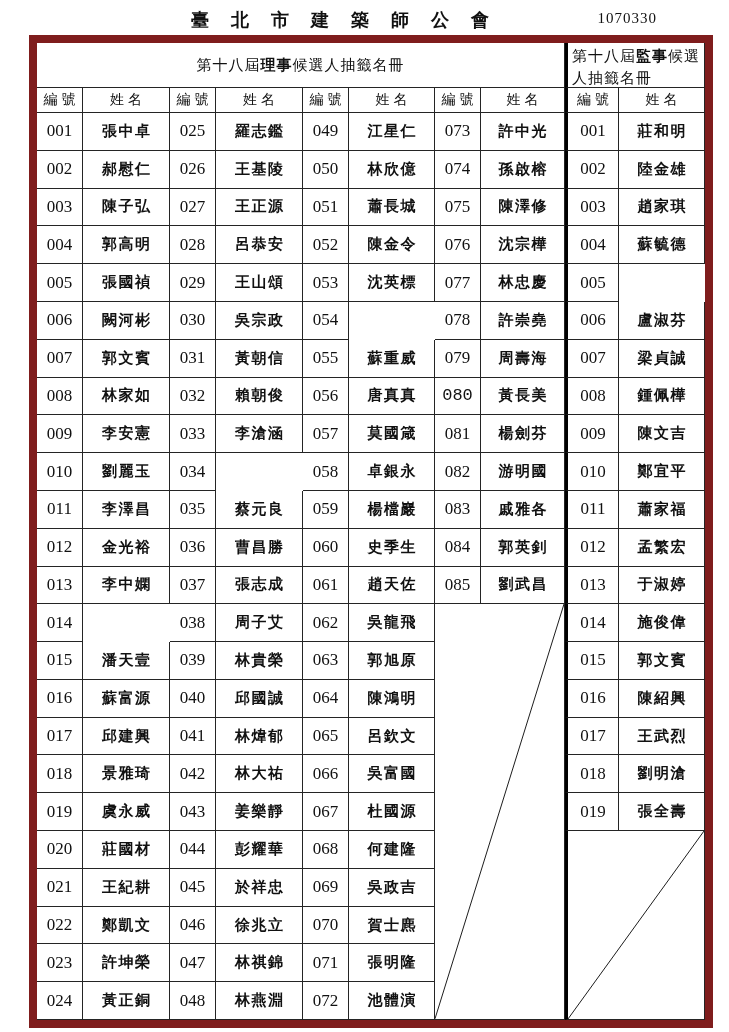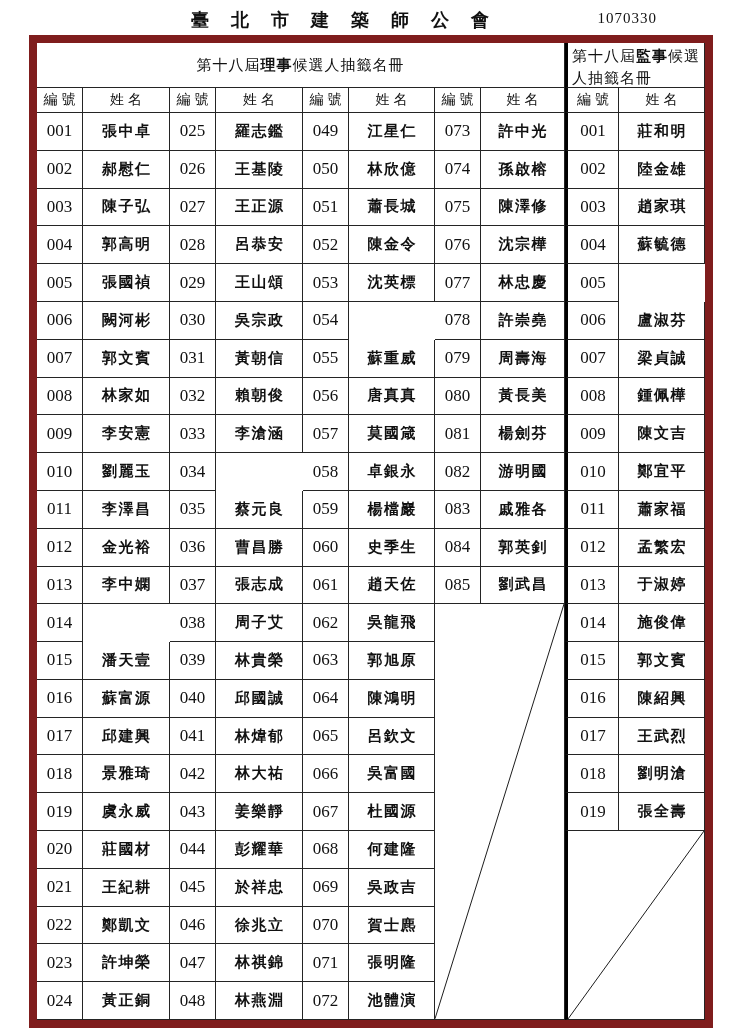--- a/index.html
+++ b/index.html
@@ -139,21 +139,21 @@
       <div class="c no-cell" style="grid-area: 9 / 7;">079</div>
       <div class="c name-cell" style="grid-area: 9 / 8;">周壽海</div>
       <div class="c no-cell thickL" style="grid-area: 9 / 9;">007</div>
       <div class="c name-cell" style="grid-area: 9 / 10;">梁貞誠</div>
       <div class="c no-cell" style="grid-area: 10 / 1;">008</div>
       <div class="c name-cell" style="grid-area: 10 / 2;">林家如</div>
       <div class="c no-cell" style="grid-area: 10 / 3;">032</div>
       <div class="c name-cell" style="grid-area: 10 / 4;">賴朝俊</div>
       <div class="c no-cell" style="grid-area: 10 / 5;">056</div>
       <div class="c name-cell" style="grid-area: 10 / 6;">唐真真</div>
-      <div class="c no-cell" style="grid-area: 10 / 7;">080</div>
+      <div class="c no-cell" style="grid-area: 10 / 7; font-family: Liberation Mono, monospace;">080</div>
       <div class="c name-cell" style="grid-area: 10 / 8;">黃長美</div>
       <div class="c no-cell thickL" style="grid-area: 10 / 9;">008</div>
       <div class="c name-cell" style="grid-area: 10 / 10;">鍾佩樺</div>
       <div class="c no-cell" style="grid-area: 11 / 1;">009</div>
       <div class="c name-cell" style="grid-area: 11 / 2;">李安憲</div>
       <div class="c no-cell" style="grid-area: 11 / 3;">033</div>
       <div class="c name-cell" style="grid-area: 11 / 4;">李滄涵</div>
       <div class="c no-cell" style="grid-area: 11 / 5;">057</div>
       <div class="c name-cell" style="grid-area: 11 / 6;">莫國箴</div>
       <div class="c no-cell" style="grid-area: 11 / 7;">081</div>

